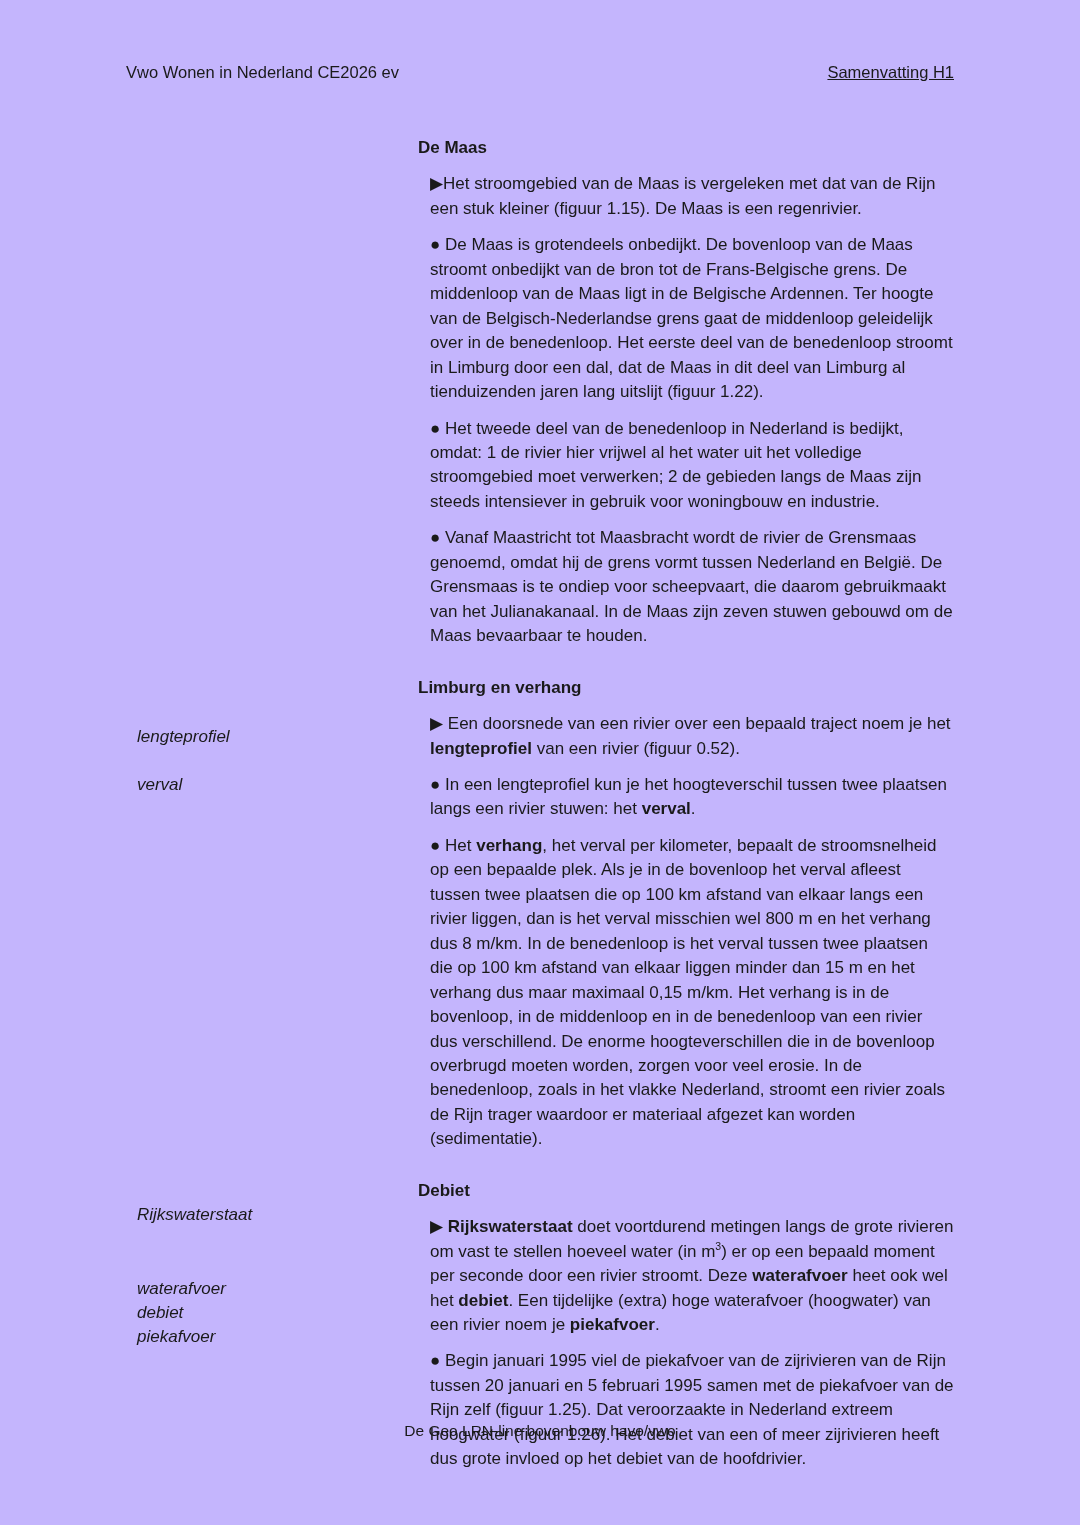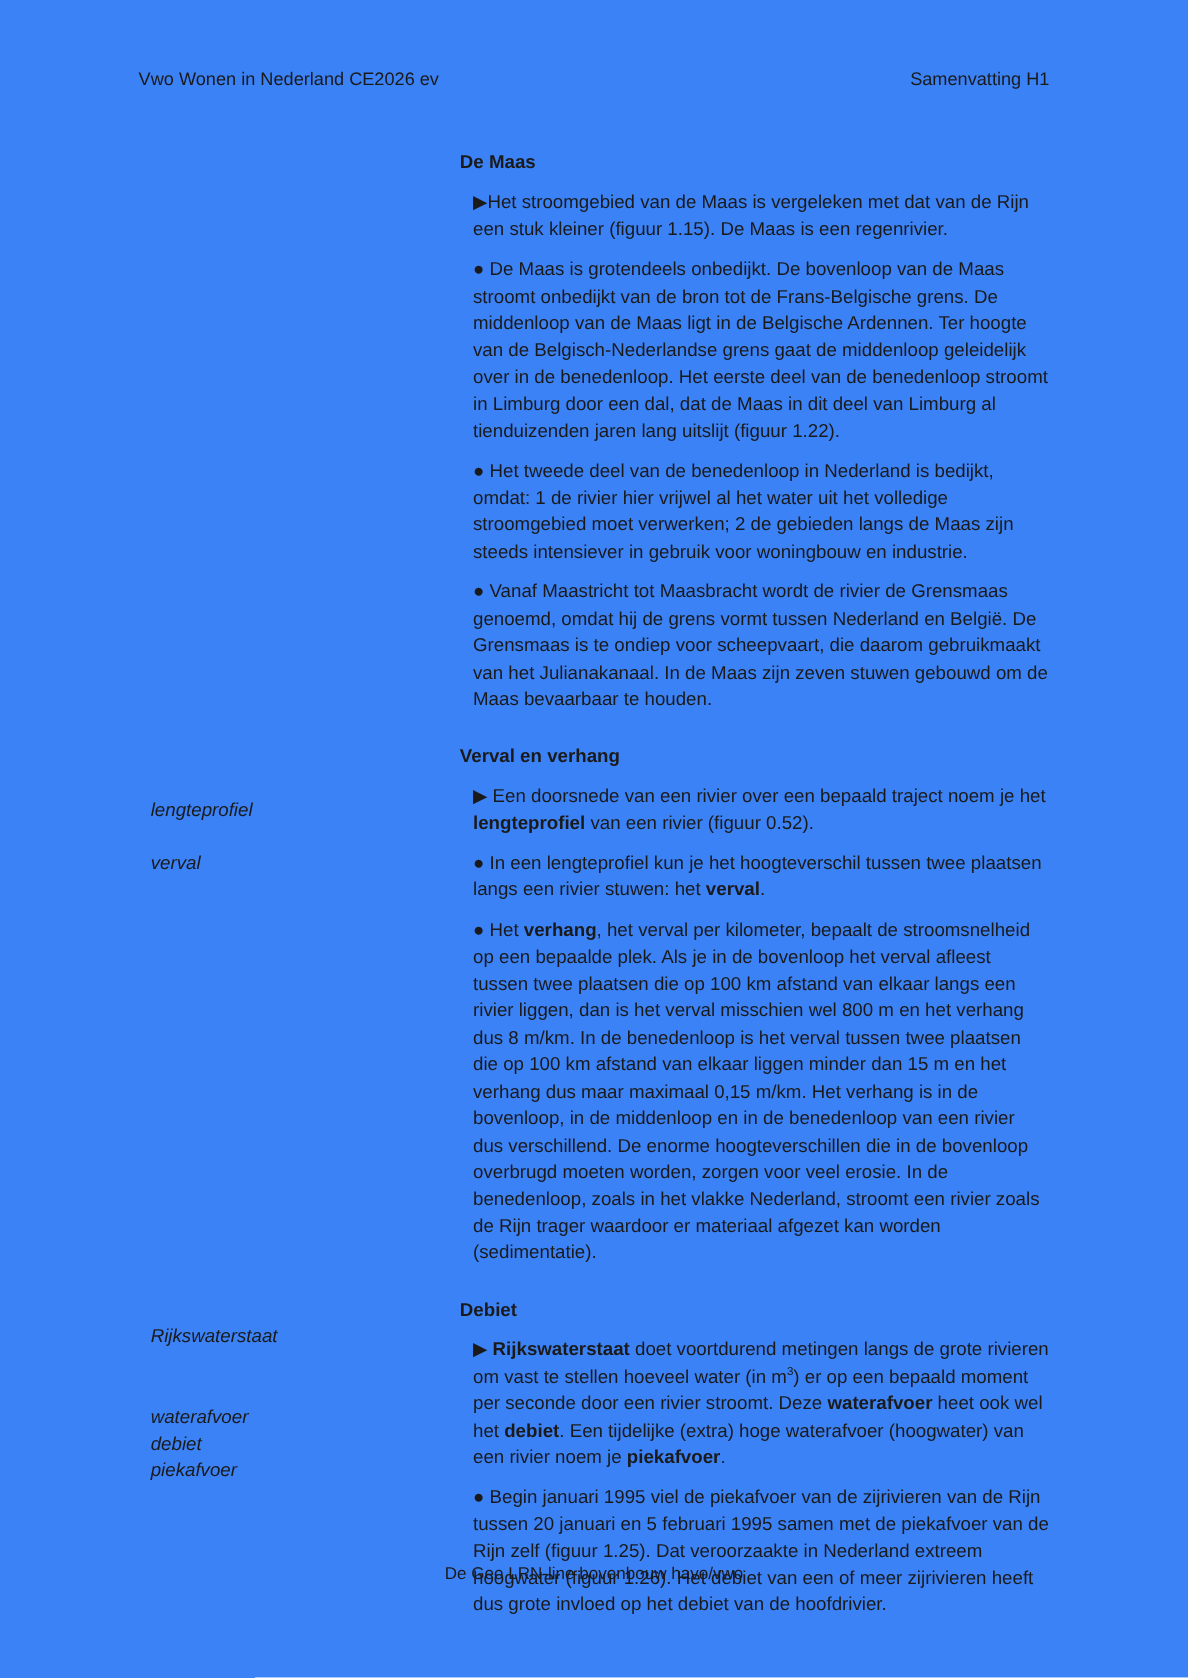--- a/index.html
+++ b/index.html
@@ -10,40 +10,40 @@
   }
   body {
     font-family: "Liberation Sans", sans-serif;
     color: #1a1a1a;
     -webkit-font-smoothing: antialiased;
   }
   .page {
     position: relative;
     width: 1080px;
     height: 1525px;
-    background: #3b82f6;
+    background: #c4b5fd;
     overflow: hidden;
     box-sizing: border-box;
   }
 
   
   .page-header {
     position: absolute;
     top: 62px;
     left: 126px;
     width: 828px;
     display: flex;
     justify-content: space-between;
     align-items: baseline;
     font-size: 16.5px;
     line-height: 1.3;
     color: #1a1a1a;
   }
   .page-header .hdr-left { text-align: left; white-space: nowrap; }
-  .page-header .hdr-right { text-align: right; white-space: nowrap; }
+  .page-header .hdr-right { text-align: right; white-space: nowrap; text-decoration: underline; }
 
   
   .body-area {
     position: absolute;
     top: 136px;
     left: 0;
     width: 1080px;
   }
   .section {
     position: relative;
@@ -127,21 +127,21 @@
       </div>
     </div>
 
     <div class="section">
       <div class="margin-col" style="top:48.9px;">
         <span class="margin-word">lengteprofiel</span>
         <span class="margin-word">&nbsp;</span>
         <span class="margin-word">verval</span>
       </div>
       <div class="text-col">
-        <p class="heading">Verval en verhang</p>
+        <p class="heading">Limburg en verhang</p>
         <p class="para"><span>▶</span> <span>Een doorsnede van een rivier over een bepaald traject noem je het </span><b>lengteprofiel</b><span> van een rivier (figuur 0.52).</span></p>
         <p class="para"><span>●</span> <span>In een lengteprofiel kun je het hoogteverschil tussen twee plaatsen langs een rivier stuwen: het </span><b>verval</b><span>.</span></p>
         <p class="para"><span>●</span> <span>Het </span><b>verhang</b><span>, het verval per kilometer, bepaalt de stroomsnelheid op een bepaalde plek. Als je in de bovenloop het verval afleest tussen twee plaatsen die op 100 km afstand van elkaar langs een rivier liggen, dan is het verval misschien wel 800 m en het verhang dus 8 m/km. In de benedenloop is het verval tussen twee plaatsen die op 100 km afstand van elkaar liggen minder dan 15 m en het verhang dus maar maximaal 0,15 m/km. Het verhang is in de bovenloop, in de middenloop en in de benedenloop van een rivier dus verschillend. De enorme hoogteverschillen die in de bovenloop overbrugd moeten worden, zorgen voor veel erosie. In de benedenloop, zoals in het vlakke Nederland, stroomt een rivier zoals de Rijn trager waardoor er materiaal afgezet kan worden (sedimentatie).</span></p>
       </div>
     </div>
 
     <div class="section">
       <div class="margin-col" style="top:24.45px;">
         <span class="margin-word">Rijkswaterstaat</span>
         <span class="margin-word">&nbsp;</span>

